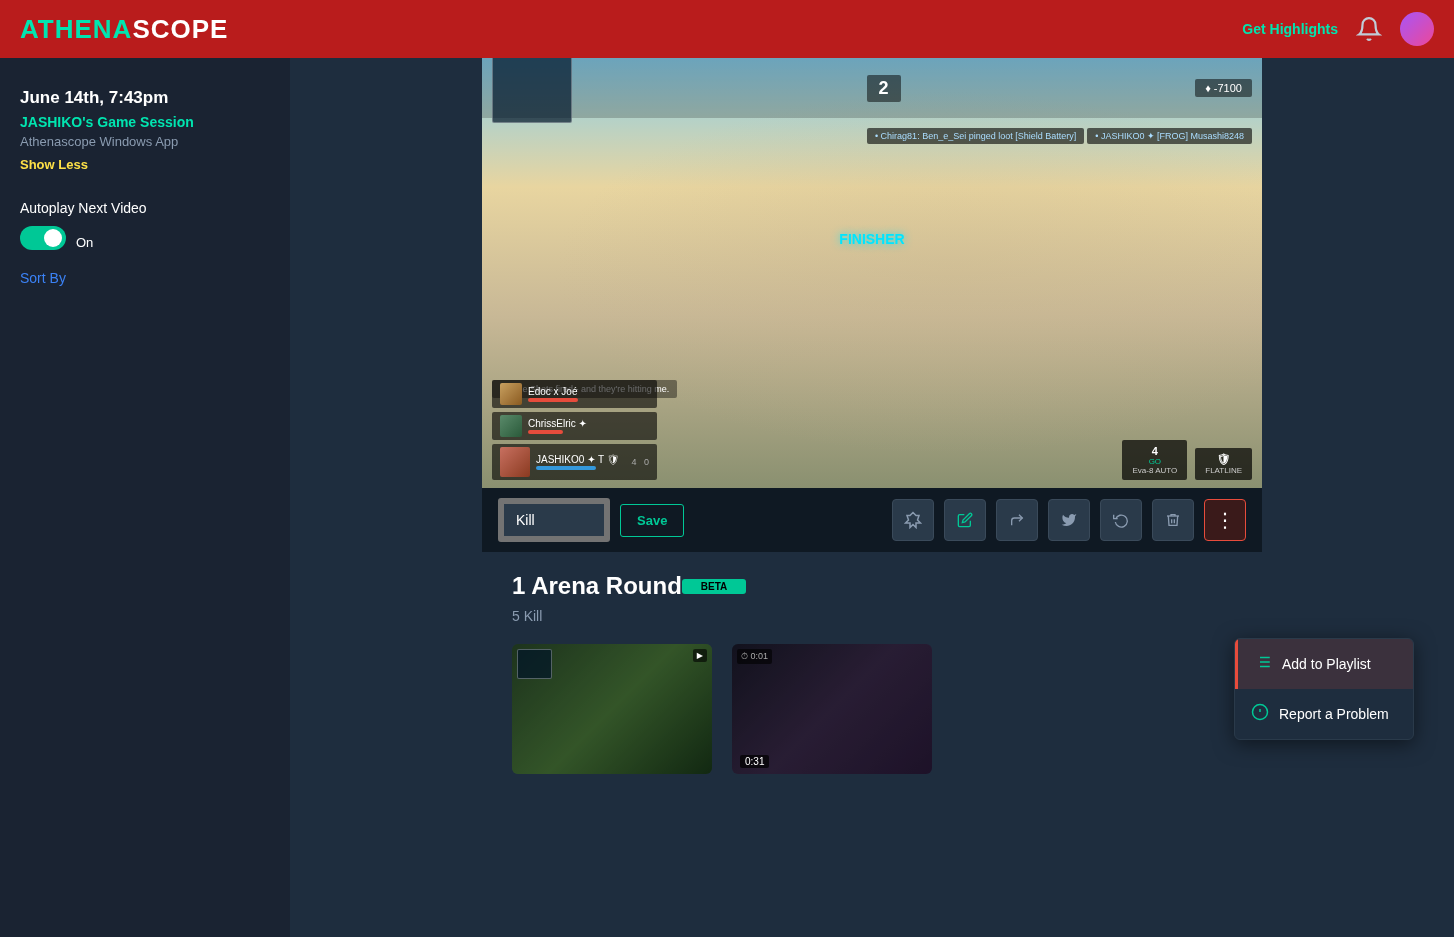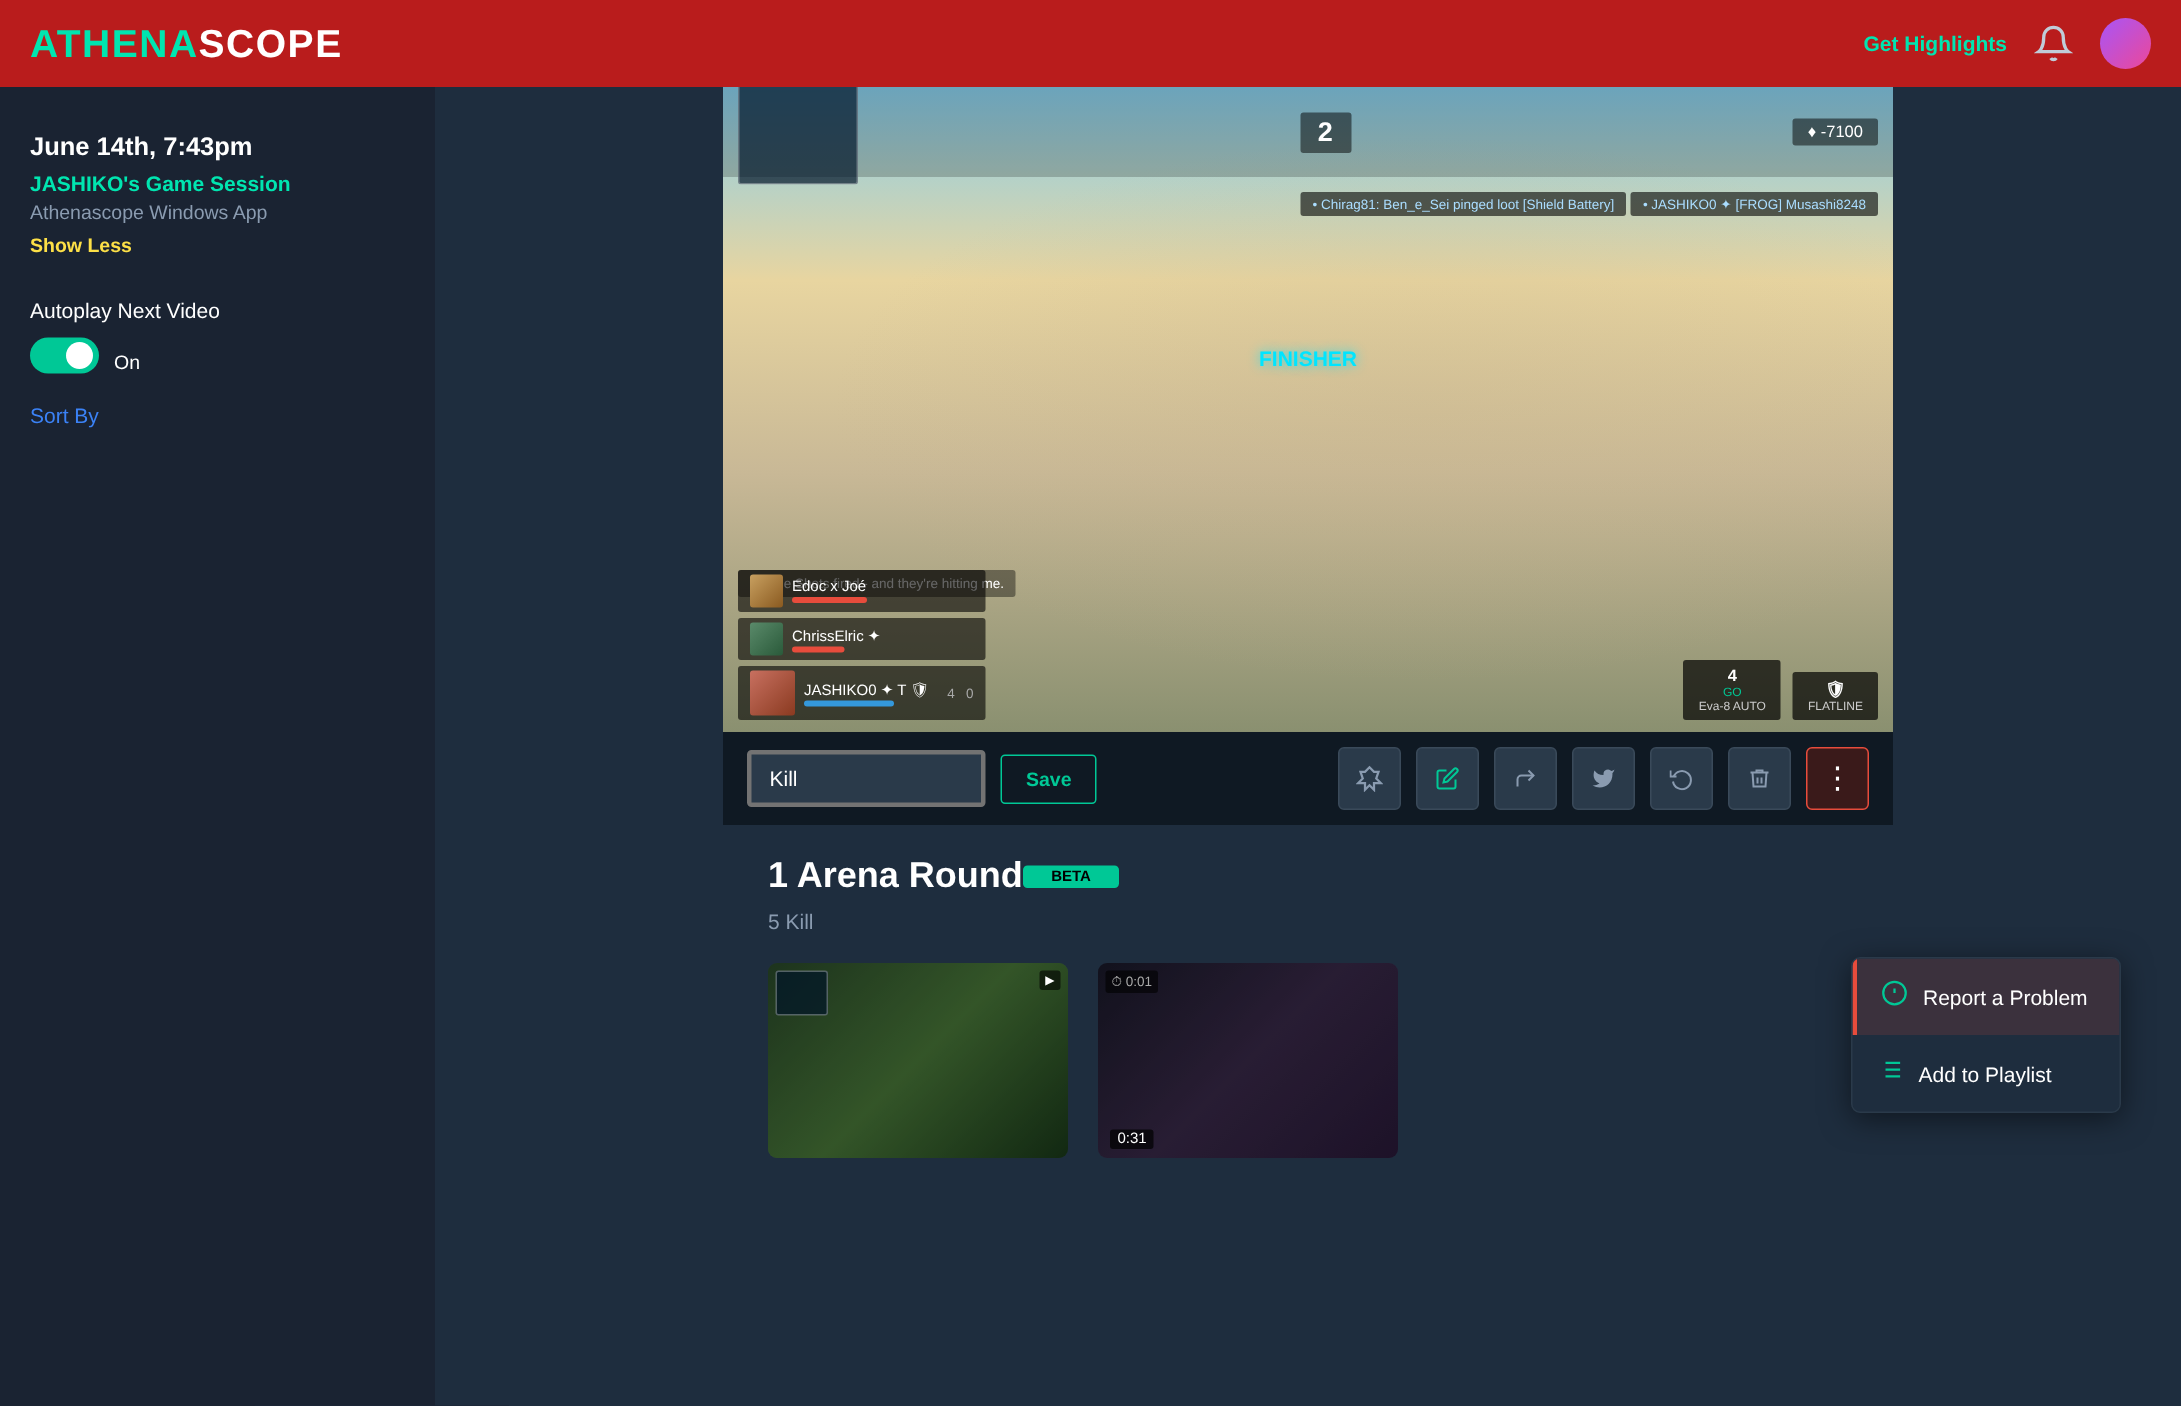--- a/index.html
+++ b/index.html
@@ -314,26 +314,26 @@
       background: #0f1923;
       padding: 10px 16px;
       display: flex;
       align-items: center;
       gap: 10px;
       width: 780px;
       margin: 0 auto;
     }
     .clip-name-input {
       background: #2a3a4a;
-      border: 3px solid #737373;
+      border: 6px solid #737373;
       color: #fff;
       padding: 8px 12px;
       font-size: 14px;
       border-radius: 3px;
-      width: 159px;
+      width: 112px;
     }
     .save-btn {
       background: transparent;
       border: 1px solid #00c896;
       color: #00c896;
       padding: 8px 16px;
       font-size: 13px;
       font-weight: 600;
       border-radius: 3px;
       cursor: pointer;
@@ -630,40 +630,40 @@
         <div class="control-btn active" title="More options">
           <span style="font-size:20px;line-height:1;color:#fff;">⋮</span>
         </div>
       </div>
     </div>
 
     <div class="dropdown-menu">
       <div class="dropdown-item">
         <span class="dropdown-item-icon">
           <svg width="18" height="18" viewBox="0 0 24 24" fill="none" stroke="#00c896" stroke-width="2">
-            <circle cx="12" cy="12" r="10"></circle>
-            <line x1="12" y1="8" x2="12" y2="12"></line>
-            <line x1="12" y1="16" x2="12.01" y2="16"></line>
-          </svg>
-        </span>
-        <span>Report a Problem</span>
-      </div>
-      <div class="dropdown-item">
-        <span class="dropdown-item-icon">
-          <svg width="18" height="18" viewBox="0 0 24 24" fill="none" stroke="#00c896" stroke-width="2">
             <line x1="8" y1="6" x2="21" y2="6"></line>
             <line x1="8" y1="12" x2="21" y2="12"></line>
             <line x1="8" y1="18" x2="21" y2="18"></line>
             <line x1="3" y1="6" x2="3.01" y2="6"></line>
             <line x1="3" y1="12" x2="3.01" y2="12"></line>
             <line x1="3" y1="18" x2="3.01" y2="18"></line>
           </svg>
         </span>
         <span>Add to Playlist</span>
       </div>
+      <div class="dropdown-item">
+        <span class="dropdown-item-icon">
+          <svg width="18" height="18" viewBox="0 0 24 24" fill="none" stroke="#00c896" stroke-width="2">
+            <circle cx="12" cy="12" r="10"></circle>
+            <line x1="12" y1="8" x2="12" y2="12"></line>
+            <line x1="12" y1="16" x2="12.01" y2="16"></line>
+          </svg>
+        </span>
+        <span>Report a Problem</span>
+      </div>
     </div>
 
     <div class="session-content">
       <div class="round-title-row">
         <span class="round-title">1 Arena Round</span>
         <span class="beta-badge">BETA</span>
       </div>
       <div class="round-stat">5 Kill</div>
     </div>
 

